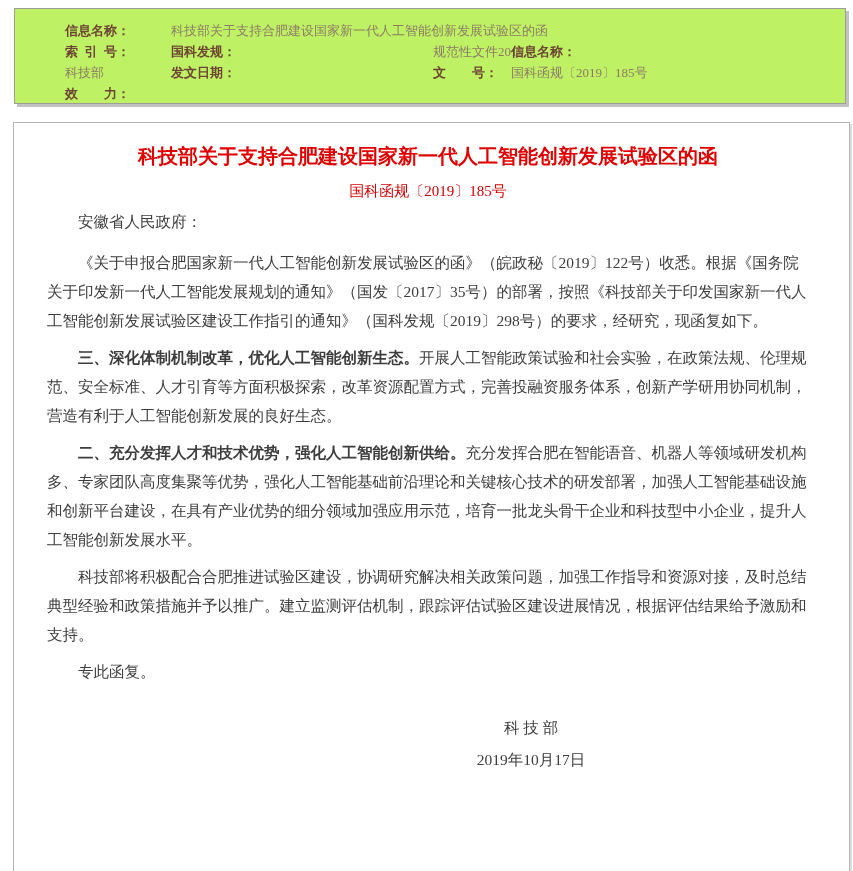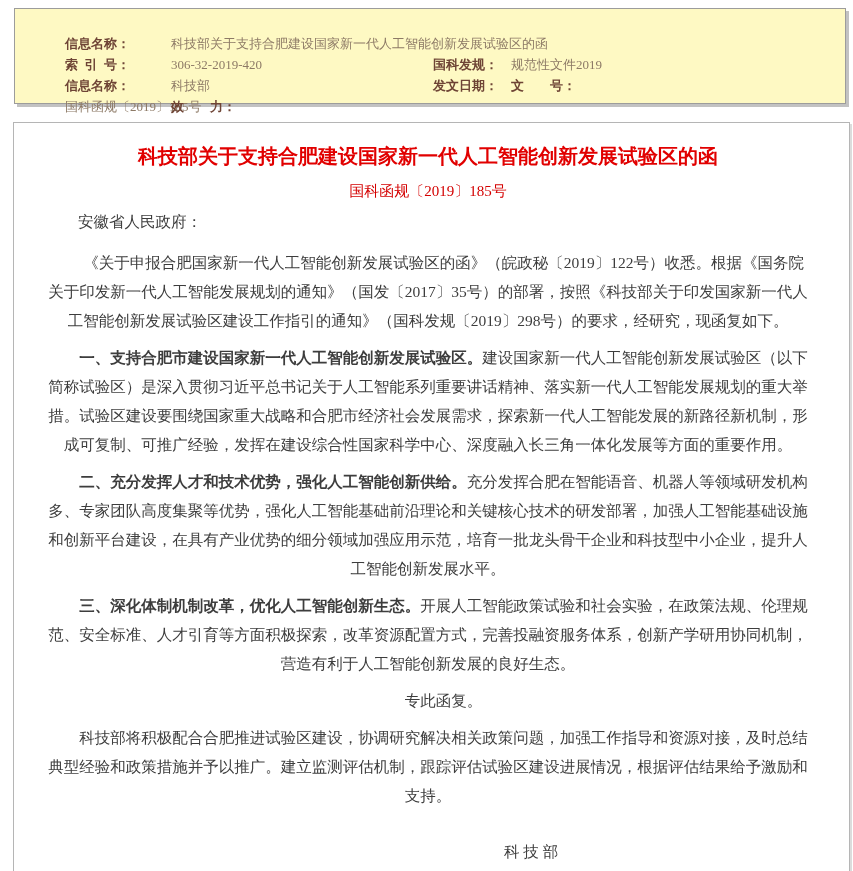--- a/index.html
+++ b/index.html
@@ -9,24 +9,24 @@
     overflow: hidden;
     position: relative;
     font-family: "Liberation Serif", serif;
   }
 
   
   .meta-panel {
     position: absolute; left: 14px; top: 8px;
     width: 832px; height: 96px;
     box-sizing: border-box;
-    background: #fef9c3;
+    background: #bef264;
     border: 1px solid #9c9c9c;
     box-shadow: 3px 3px 0 #c2c2c2;
-    padding: 24px 10px 0 50px;
+    padding: 11px 10px 0 50px;
     display: grid;
     grid-template-columns: 106px 262px 78px 1fr;
     grid-auto-rows: 21px;
     align-items: center;
     font-size: 13px;
   }
   .m-label { color: #6e4435; font-weight: bold; white-space: nowrap; }
   .m-value { color: #8d7a66; white-space: nowrap; }
   .m-span3 { grid-column: 2 / 5; }
 
@@ -53,62 +53,60 @@
     font-family: "Liberation Sans", sans-serif;
   }
   .doc-no {
     margin-top: 12px;
     text-align: center;
     color: #d40000;
     font-size: 15px;
     line-height: 20px;
   }
   .salutation { margin: 6px 0 12px; text-indent: 2em; }
-  .para { margin: 8px 0 0; text-indent: 2em; text-align: center; }
+  .para { margin: 8px 0 0; text-indent: 2em; }
   .para b { font-weight: 700; }
   .signature {
     width: 240px;
     margin: 26px 0 0 364px;
     text-align: center;
     line-height: 32px;
   }
 </style>
 </head>
 <body>
 
 <div class="meta-panel">
   <div class="m-label">信息名称：</div>
   <div class="m-value m-span3">科技部关于支持合肥建设国家新一代人工智能创新发展试验区的函</div>
 
   <div class="m-label">索 引 号：</div>
-  <div class="m-value">306-32-2019-420</div>
   <div class="m-label">国科发规：</div>
   <div class="m-value">规范性文件2019</div>
 
   <div class="m-label">信息名称：</div>
   <div class="m-value">科技部</div>
   <div class="m-label">发文日期：</div>
 
   <div class="m-label">文    号：</div>
   <div class="m-value">国科函规〔2019〕185号</div>
   <div class="m-label">效    力：</div>
   <div class="m-value"></div>
 </div>
 
 <div class="doc-panel">
   <h1 class="title">科技部关于支持合肥建设国家新一代人工智能创新发展试验区的函</h1>
   <div class="doc-no">国科函规〔2019〕185号</div>
   <p class="salutation">安徽省人民政府：</p>
 
   <div id="paragraphs">
       <p class="para"><span>《关于申报合肥国家新一代人工智能创新发展试验区的函》（皖政秘〔2019〕122号）收悉。根据《国务院关于印发新一代人工智能发展规划的通知》（国发〔2017〕35号）的部署，按照《科技部关于印发国家新一代人工智能创新发展试验区建设工作指引的通知》（国科发规〔2019〕298号）的要求，经研究，现函复如下。</span></p>
-      <p class="para"><b>一、支持合肥市建设国家新一代人工智能创新发展试验区。</b><span>建设国家新一代人工智能创新发展试验区（以下简称试验区）是深入贯彻习近平总书记关于人工智能系列重要讲话精神、落实新一代人工智能发展规划的重大举措。试验区建设要围绕国家重大战略和合肥市经济社会发展需求，探索新一代人工智能发展的新路径新机制，形成可复制、可推广经验，发挥在建设综合性国家科学中心、深度融入长三角一体化发展等方面的重要作用。</span></p>
+      <p class="para"><b>三、深化体制机制改革，优化人工智能创新生态。</b><span>开展人工智能政策试验和社会实验，在政策法规、伦理规范、安全标准、人才引育等方面积极探索，改革资源配置方式，完善投融资服务体系，创新产学研用协同机制，营造有利于人工智能创新发展的良好生态。</span></p>
       <p class="para"><b>二、充分发挥人才和技术优势，强化人工智能创新供给。</b><span>充分发挥合肥在智能语音、机器人等领域研发机构多、专家团队高度集聚等优势，强化人工智能基础前沿理论和关键核心技术的研发部署，加强人工智能基础设施和创新平台建设，在具有产业优势的细分领域加强应用示范，培育一批龙头骨干企业和科技型中小企业，提升人工智能创新发展水平。</span></p>
-      <p class="para"><b>三、深化体制机制改革，优化人工智能创新生态。</b><span>开展人工智能政策试验和社会实验，在政策法规、伦理规范、安全标准、人才引育等方面积极探索，改革资源配置方式，完善投融资服务体系，创新产学研用协同机制，营造有利于人工智能创新发展的良好生态。</span></p>
+      <p class="para"><span>科技部将积极配合合肥推进试验区建设，协调研究解决相关政策问题，加强工作指导和资源对接，及时总结典型经验和政策措施并予以推广。建立监测评估机制，跟踪评估试验区建设进展情况，根据评估结果给予激励和支持。</span></p>
       <p class="para"><span>专此函复。</span></p>
-      <p class="para"><span>科技部将积极配合合肥推进试验区建设，协调研究解决相关政策问题，加强工作指导和资源对接，及时总结典型经验和政策措施并予以推广。建立监测评估机制，跟踪评估试验区建设进展情况，根据评估结果给予激励和支持。</span></p>
     </div>
 
   <div class="signature">
     <div>科 技 部</div>
     <div>2019年10月17日</div>
   </div>
 </div>
 
 </body></html>

